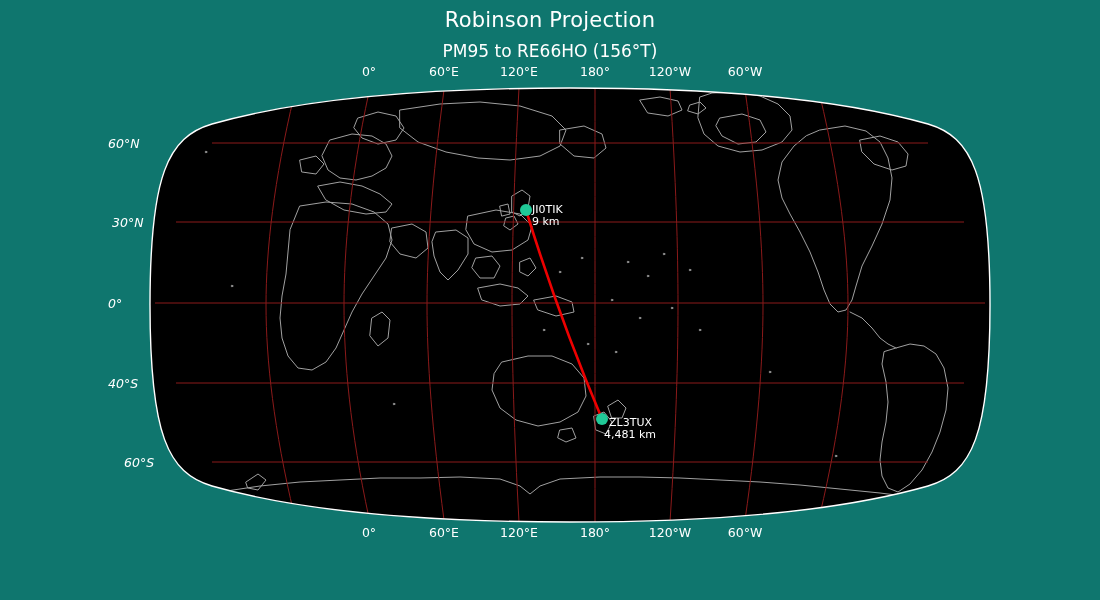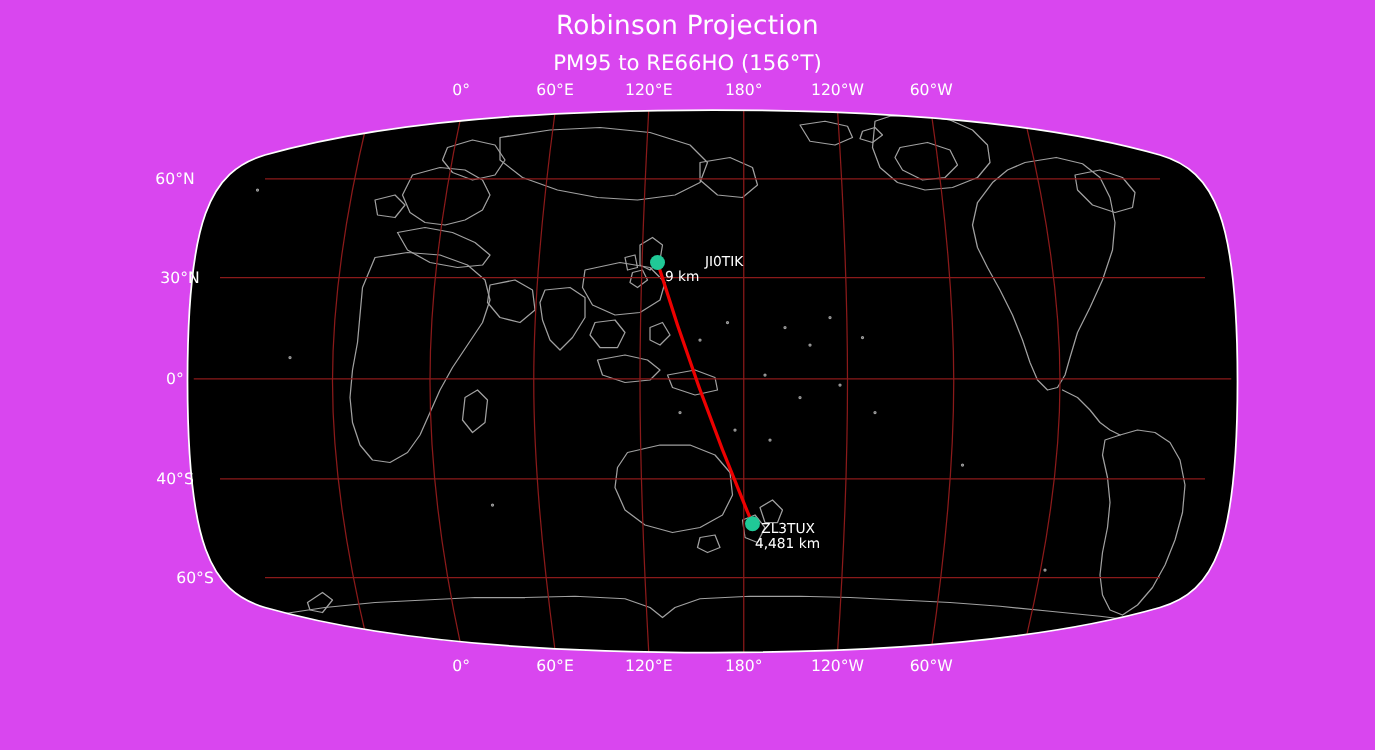--- a/index.html
+++ b/index.html
@@ -13,21 +13,21 @@
     overflow: hidden;
     font-family: "DejaVu Sans", sans-serif;
     color: #ffffff;
     position: relative;
   }
   #figure {
     position: absolute;
     left: 0; top: 0;
     width: 1100px;
     height: 600px;
-    background: #d946ef;
+    background: #0f766e;
   }
   .title {
     position: absolute;
     left: 0; top: 8px;
     width: 1100px;
     text-align: center;
     font-size: 21px;
     letter-spacing: 0.2px;
     color: #ffffff;
   }
@@ -43,21 +43,22 @@
     position: absolute;
     font-size: 12.5px;
     color: #ffffff;
     white-space: nowrap;
   }
   .lon-label {
     transform: translateX(-50%);
   }
   .lat-label {
     transform: translateY(-50%);
-    text-align: center;
+    text-align: left;
+    font-style: italic;
   }
   .marker-label {
     position: absolute;
     font-size: 11px;
     color: #ffffff;
     white-space: nowrap;
     line-height: 12.5px;
   }
   #mapsvg {
     position: absolute;
@@ -240,19 +241,19 @@
   <div class="axis-label lon-label" style="left:595px; top:525px;">180°</div>
   <div class="axis-label lon-label" style="left:670px; top:525px;">120°W</div>
   <div class="axis-label lon-label" style="left:745px; top:525px;">60°W</div>
 
   <div class="axis-label lat-label" style="left:108px; top:143px; width:64px;">60°N</div>
   <div class="axis-label lat-label" style="left:112px; top:222px; width:64px;">30°N</div>
   <div class="axis-label lat-label" style="left:108px; top:303px; width:64px;">0°</div>
   <div class="axis-label lat-label" style="left:108px; top:383px; width:64px;">40°S</div>
   <div class="axis-label lat-label" style="left:124px; top:462px; width:64px;">60°S</div>
 
-  <div class="marker-label" style="left:532px; top:204px;padding-left:32px;">JI0TIK</div>
+  <div class="marker-label" style="left:532px; top:204px;">JI0TIK</div>
   <div class="marker-label" style="left:532px; top:216px;">9 km</div>
 
   <div class="marker-label" style="left:609px; top:417px;">ZL3TUX</div>
   <div class="marker-label" style="left:604px; top:429px;">4,481 km</div>
 
 </div>
 
 </body></html>

